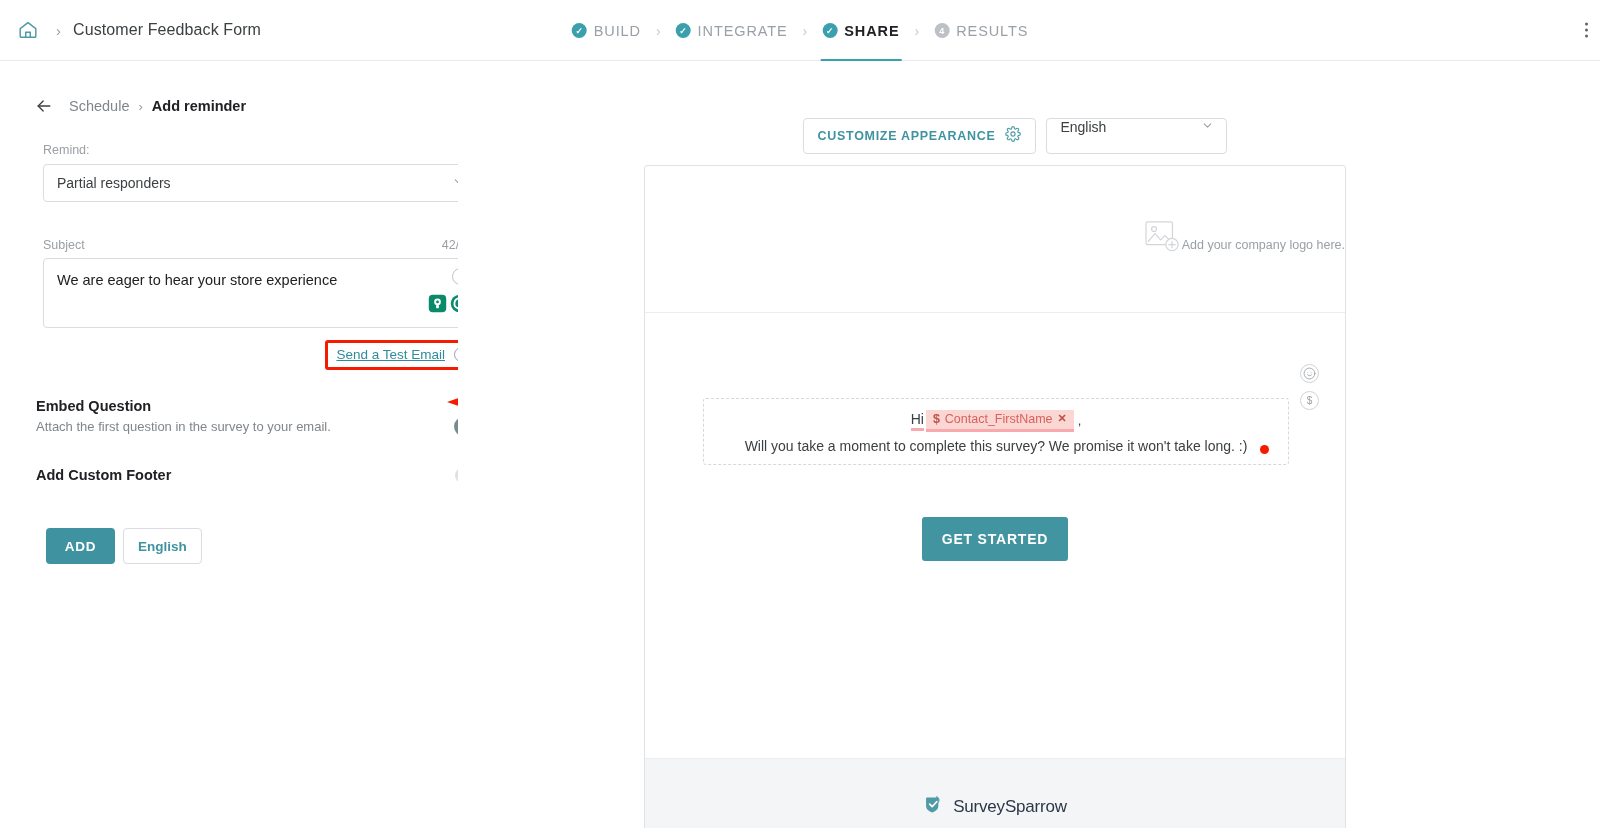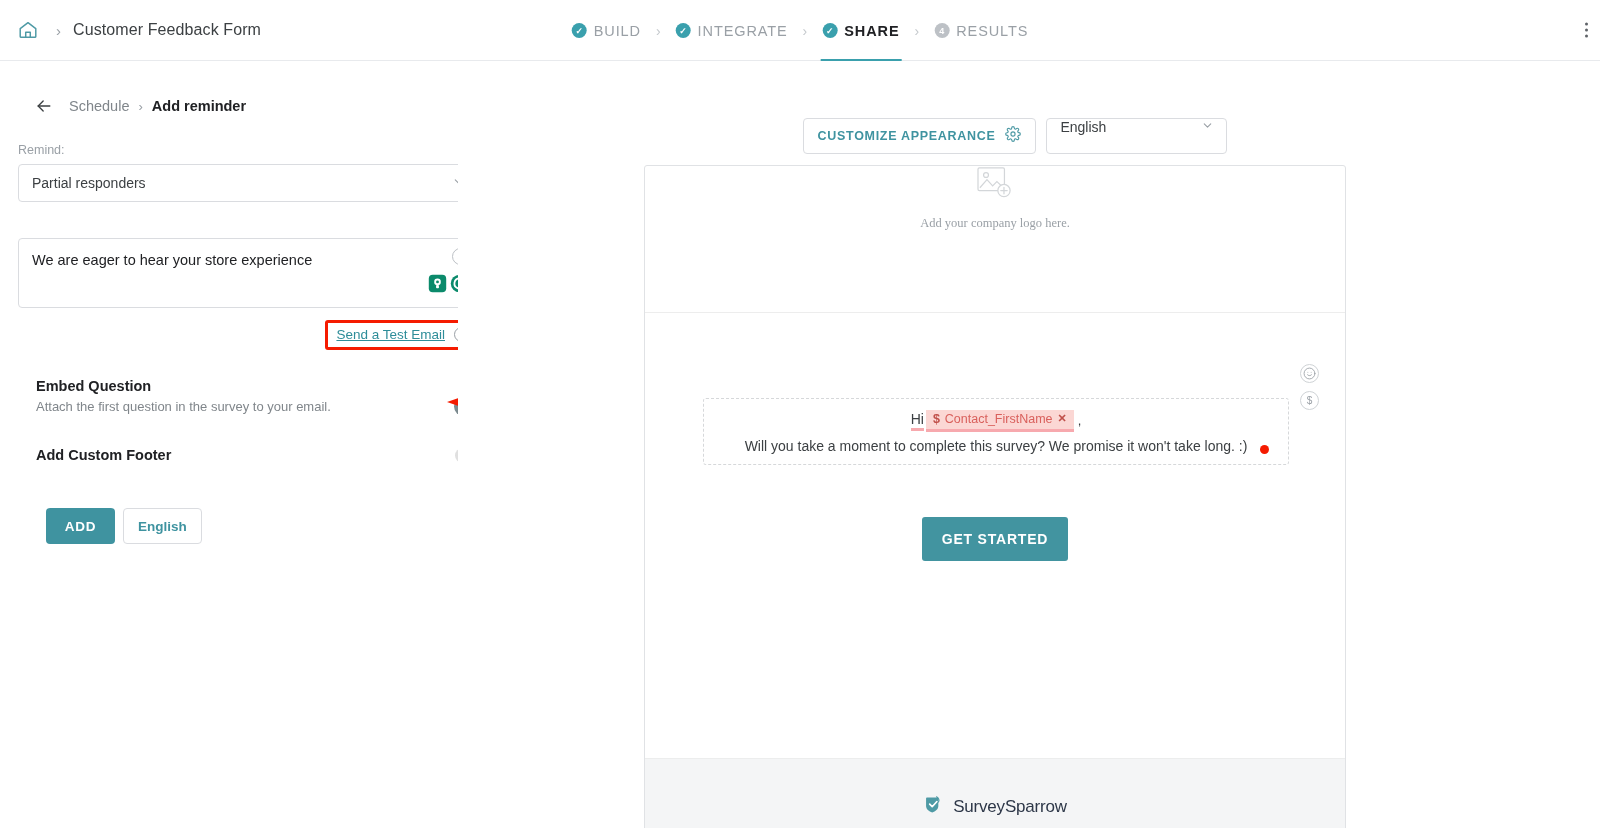--- a/index.html
+++ b/index.html
@@ -42,21 +42,21 @@
   .left-panel {
     position:absolute; left:0; top:61px; width:524px; height:767px;
     background:#fff; border-right:1px solid #e8eaed; padding:34px 0 0 0;
   }
   .back-row { display:flex; align-items:center; padding-left:34px; margin-bottom:26px; }
   .back-arrow { width:22px; height:22px; color:#3c4043; cursor:pointer; display:flex; align-items:center; }
   .bc-schedule { font-size:14.5px; color:#80868b; margin-left:13px; cursor:pointer; }
   .bc-sep { color:#9aa0a6; font-size:13px; margin:0 9px; }
   .bc-current { font-size:14.5px; color:#202124; font-weight:bold; }
 
-  .field { padding:0 43px 0 18px; }
+  .field { padding:0 43px 0 43px; }
   .field-label { font-size:12.5px; color:#9aa0a6; margin-bottom:7px; display:block; }
   .select-box {
     height:38px; border:1px solid #dadce0; border-radius:4px; background:#fff;
     display:flex; align-items:center; justify-content:space-between;
     padding:0 14px 0 13px; cursor:pointer;
   }
   .select-val { font-size:14px; color:#3c4043; }
   .chev { color:#9aa0a6; font-size:12px; }
   .gap { height:18px; }
 
@@ -124,21 +124,21 @@
   .lang-select {
     width:181px; height:36px; border:1px solid #dadce0; border-radius:4px; background:#fff;
     display:flex; justify-content:space-between; padding:0 12px 0 13px; cursor:pointer;
   }
   .lang-val { font-size:14px; color:#3c4043; }
 
   .email-card {
     position:absolute; left:186px; top:104px; width:702px; height:690px;
     background:#fff; border:1px solid #e0e2e5; border-radius:3px; overflow:hidden;
   }
-  .logo-zone { height:146px; display:flex; flex-direction:column; align-items:center; justify-content:flex-start;font-family:Liberation Serif, serif; }
+  .logo-zone { height:146px; display:flex; flex-direction:row; align-items:center; justify-content:flex-end; }
   .logo-caption { font-size:12.5px; color:#9aa0a6; margin-top:12px; }
   .card-div { height:1px; background:#ededed; }
 
   .msg-area { position:relative; height:350px; }
   .msg-box {
     position:absolute; left:58px; top:85px; width:586px; height:67px;
     border:1px dashed #d6d8da; border-radius:3px;
     display:flex; flex-direction:column; align-items:center; justify-content:center;
   }
   .msg-line1 { font-size:14px; color:#3c4043; display:flex; align-items:center; position:relative; }
@@ -250,20 +250,24 @@
         </span>
       </div>
     </div>
 
     <div class="gap"></div>
 
 
     <div class="gap"></div>
 
     <div class="field">
+      <div class="subject-head">
+        <span class="field-label" style="margin-bottom:0">Subject</span>
+        <span class="subject-counter">42/140</span>
+      </div>
       <div class="subject-box">
         <div class="subject-text">We are eager to hear your store experience</div>
         <div class="merge-circle">$</div>
         <div class="grammarly">
           <span class="gicon">
             <svg width="19" height="19" viewBox="0 0 24 24">
               <rect x="1" y="1" width="22" height="22" rx="5" fill="#0b8a6b"></rect>
               <circle cx="12" cy="10" r="4.2" fill="#fff"></circle>
               <rect x="10.2" y="14" width="3.6" height="4" rx="1" fill="#fff"></rect>
               <circle cx="12" cy="10" r="1.8" fill="#0b8a6b"></circle>

